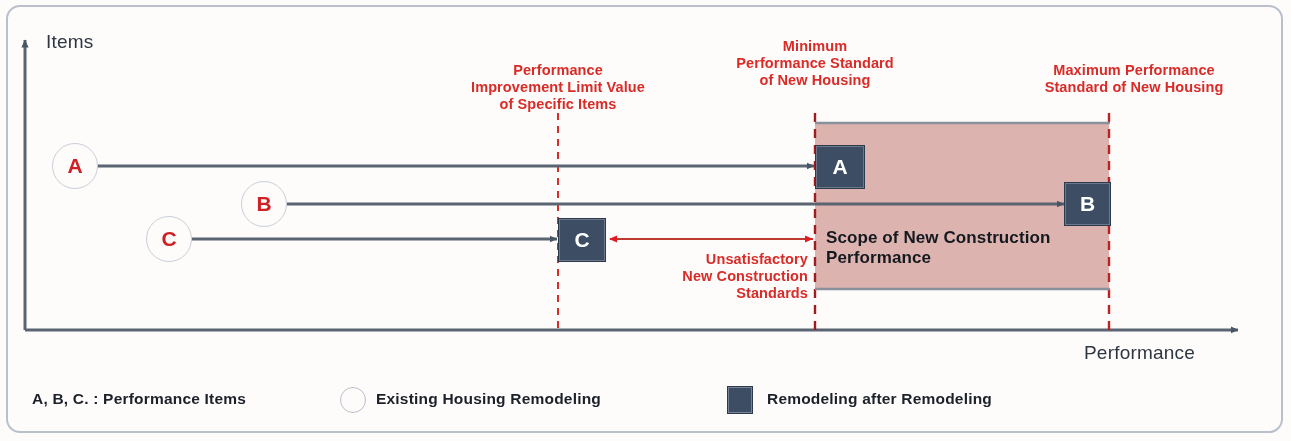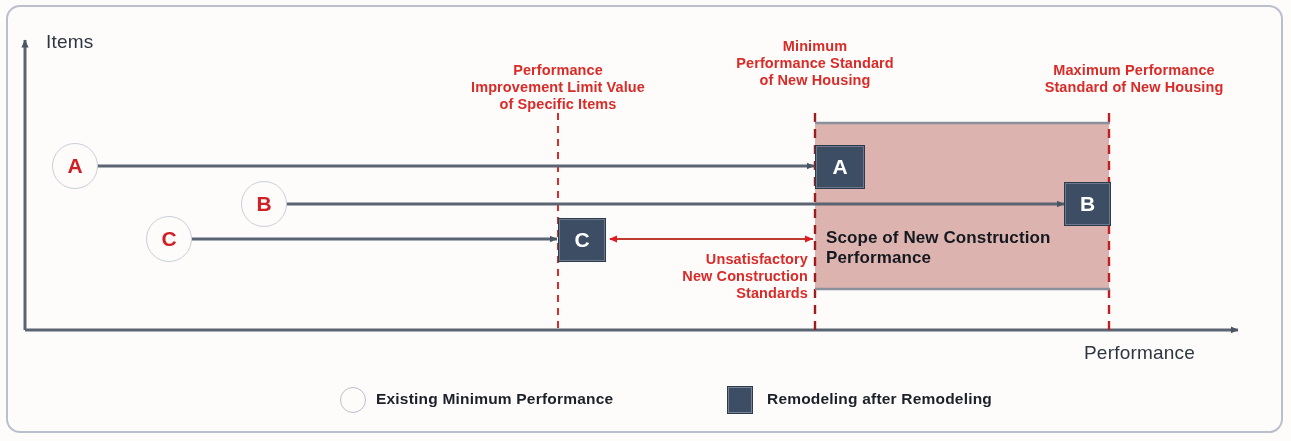--- a/index.html
+++ b/index.html
@@ -179,18 +179,19 @@
   <div class="marker-box" style="left:815px; top:145px; width:50px; height:44px;">A</div>
   <div class="marker-box" style="left:1064px; top:182px; width:47px; height:44px;">B</div>
   <div class="marker-box" style="left:558px; top:218px; width:48px; height:44px;">C</div>
 
   <div class="lbl" style="left:608px; top:251px; width:200px; text-align:right;">Unsatisfactory
 New Construction
 Standards</div>
   <div class="scope-text" style="left:826px; top:228px; width:274px;">Scope of  New Construction
 Performance</div>
 
+  <div class="legend-text" style="left:32px; top:390px;">A, B, C. : Performance  Items</div>
   <div class="legend-circle" style="left:340px; top:387px;"></div>
-  <div class="legend-text" style="left:376px; top:390px;">Existing Minimum Performance</div>
+  <div class="legend-text" style="left:376px; top:390px;">Existing Housing Remodeling</div>
   <div class="legend-square" style="left:727px; top:386px;"></div>
   <div class="legend-text" style="left:767px; top:390px;">Remodeling after Remodeling</div>
 
 </div>
 
 </body></html>

